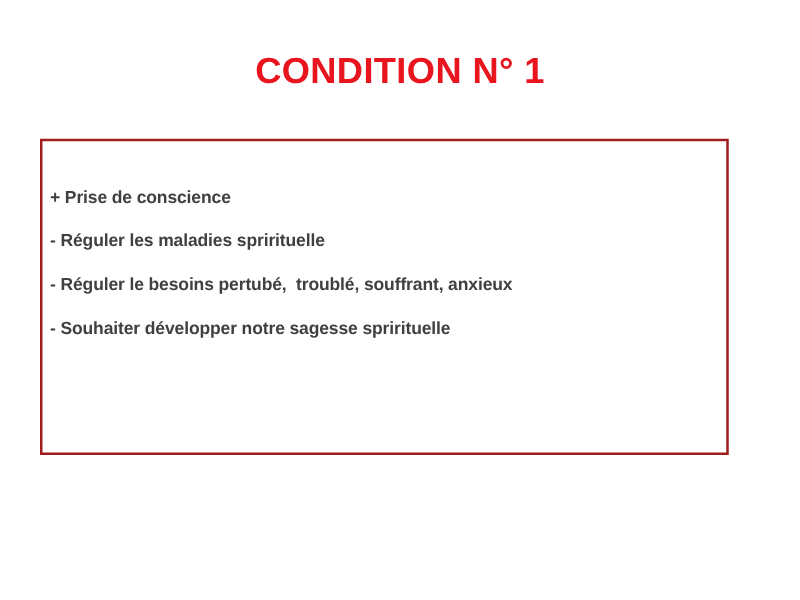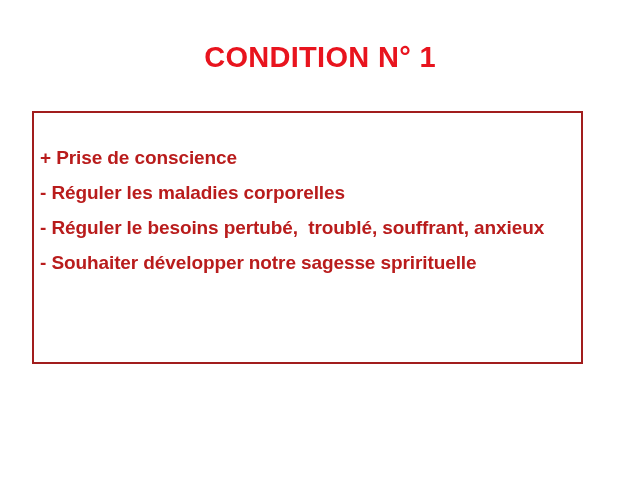--- a/index.html
+++ b/index.html
@@ -47,24 +47,24 @@
   #bullet-list {
     position: absolute;
     left: 6px;
     top: 29px;
     width: 536px;
     margin: 0;
     padding: 0;
     list-style: none;
   }
   .bullet-line {
-    font-size: 19px;
+    font-size: 14px;
     font-weight: bold;
     line-height: 31px;
-    color: #b91c1c;
+    color: #404040;
     margin: 0 0 4px 0;
     padding: 0;
     text-indent: 0;
     letter-spacing: -0.1px;
     white-space: pre-wrap;
     word-spacing: 0px;
   }
   .bullet-line:last-child {
     margin-bottom: 12px;
   }
@@ -72,19 +72,19 @@
 </head>
 <body>
 
 <div id="slide">
 
   <div id="slide-title">CONDITION N° 1</div>
 
   <div id="content-box">
     <ul id="bullet-list">
       <li class="bullet-line">+ Prise de conscience</li>
-      <li class="bullet-line">- Réguler les maladies corporelles</li>
+      <li class="bullet-line">- Réguler les maladies sprirituelle</li>
       <li class="bullet-line">- Réguler le besoins pertubé,  troublé, souffrant, anxieux</li>
       <li class="bullet-line">- Souhaiter développer notre sagesse sprirituelle</li>
     </ul>
   </div>
 
 </div>
 
 </body></html>

